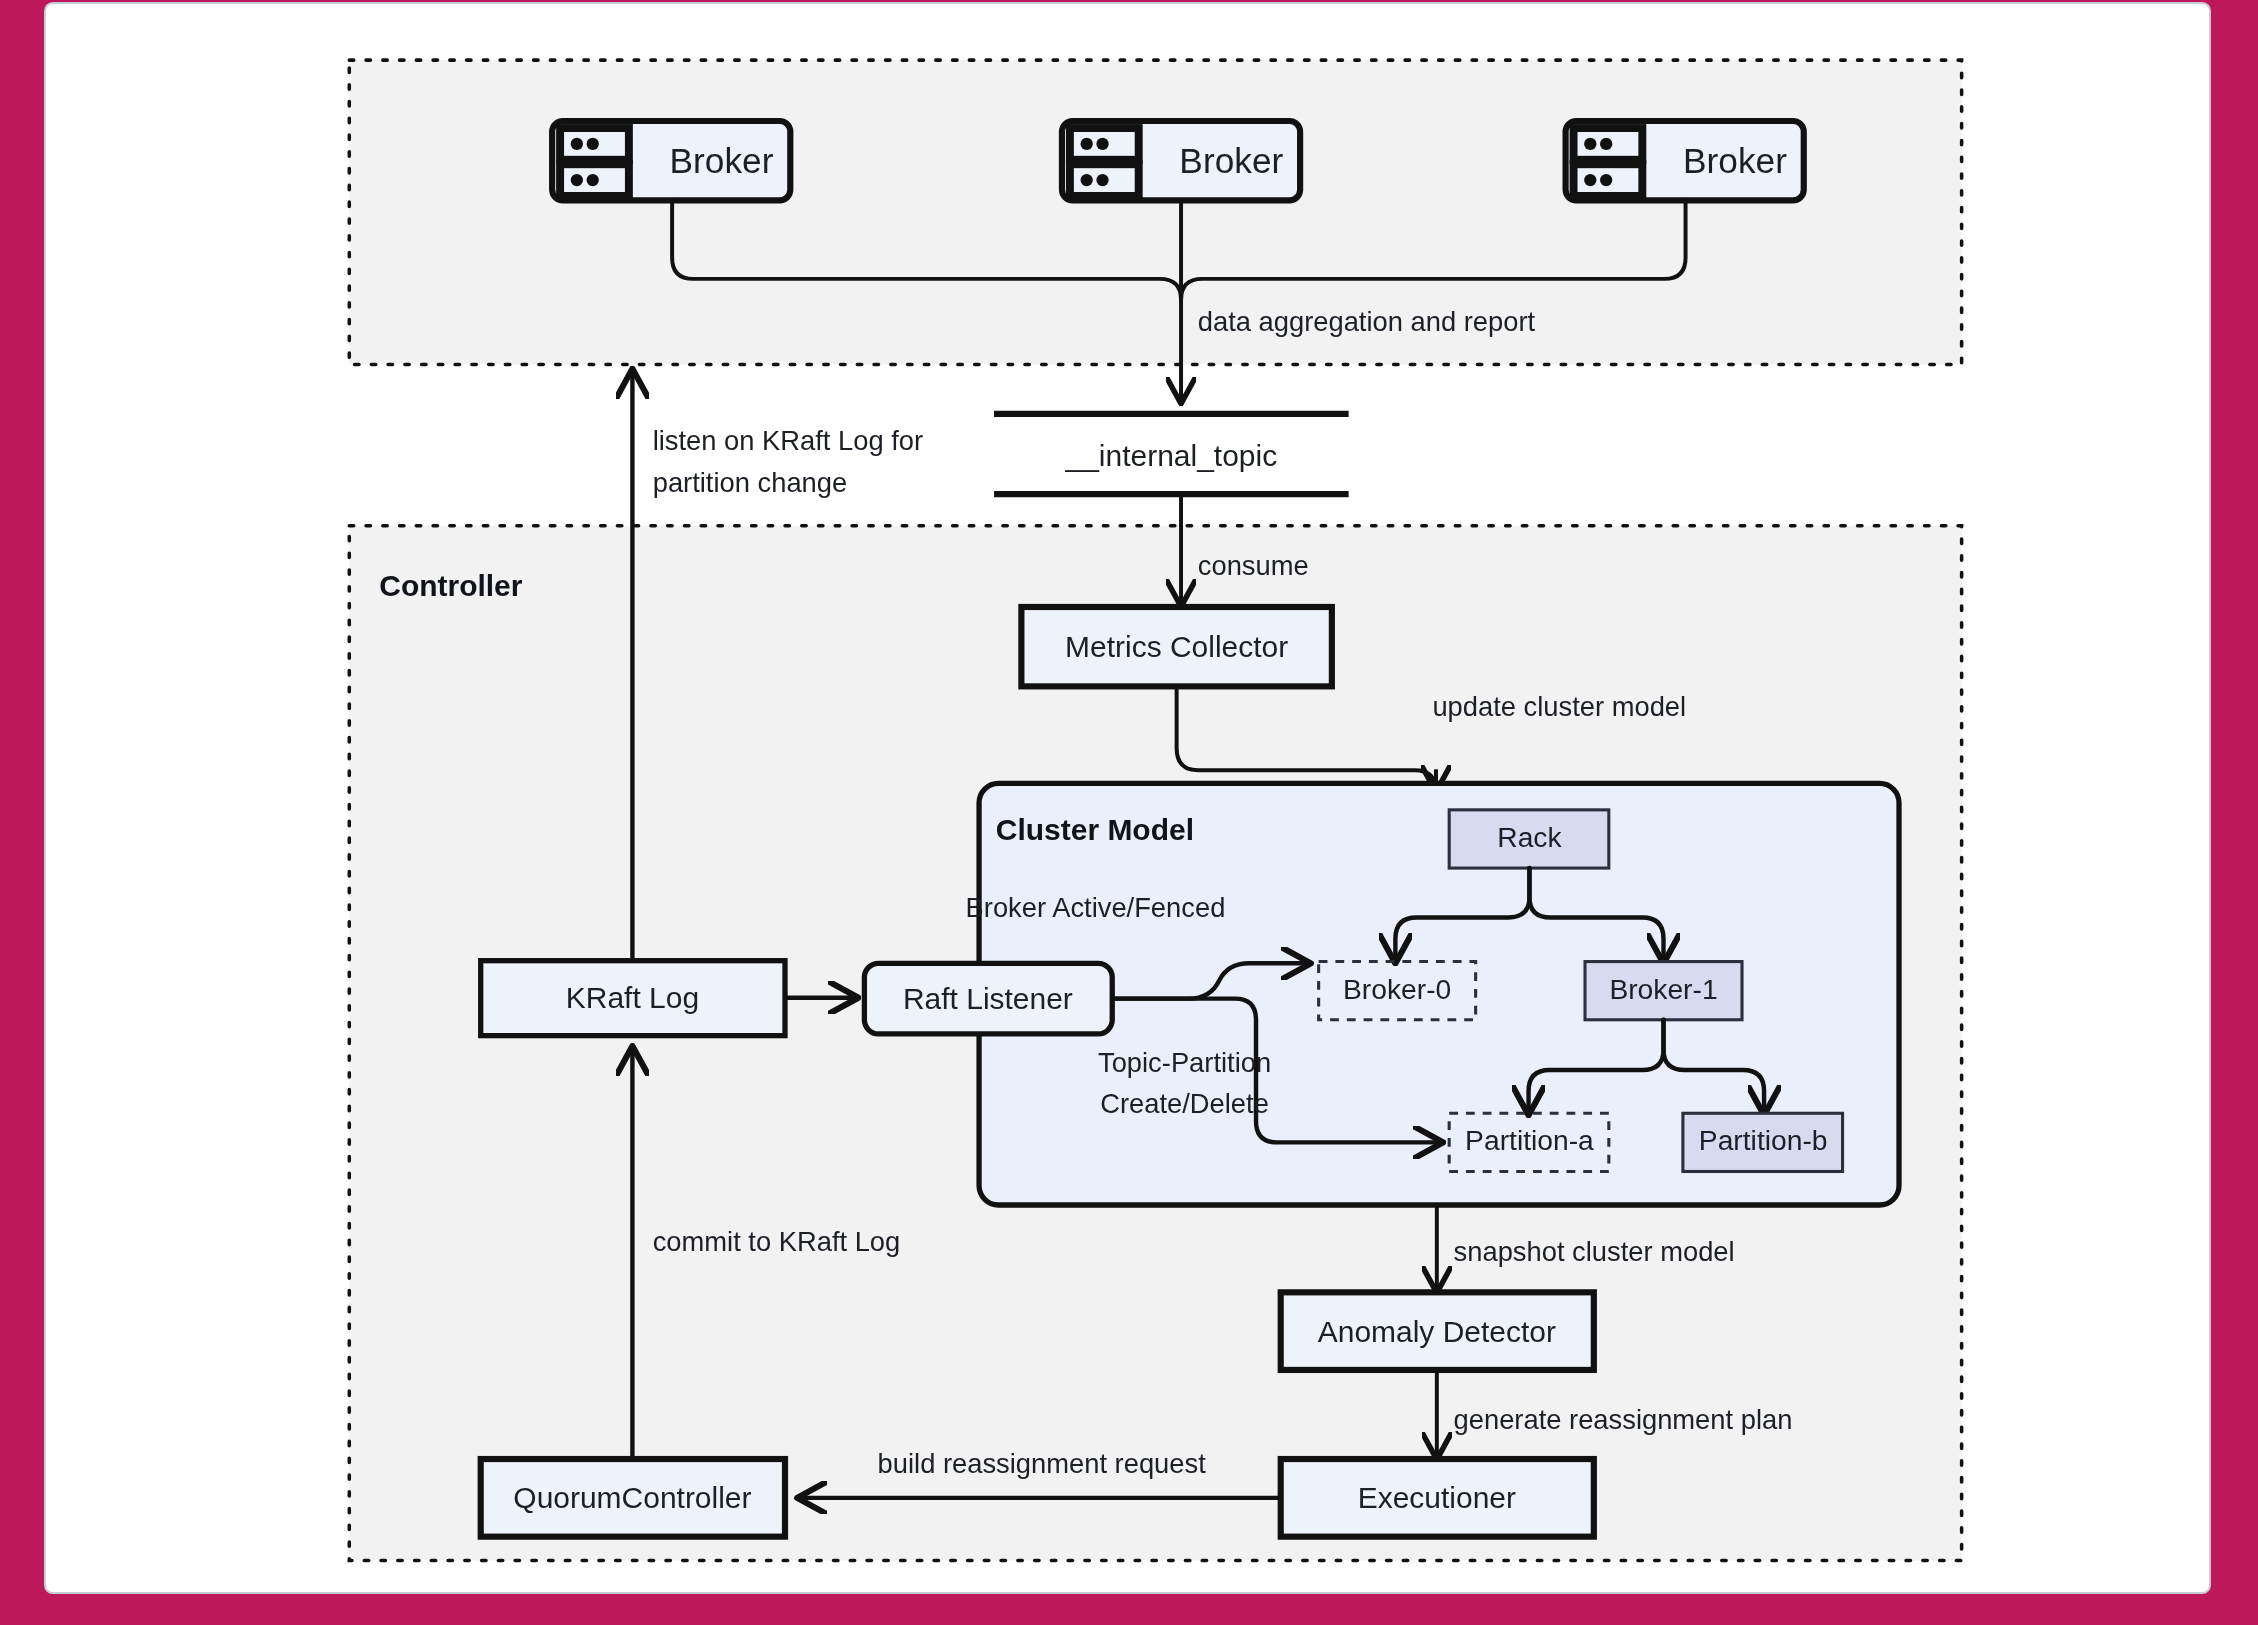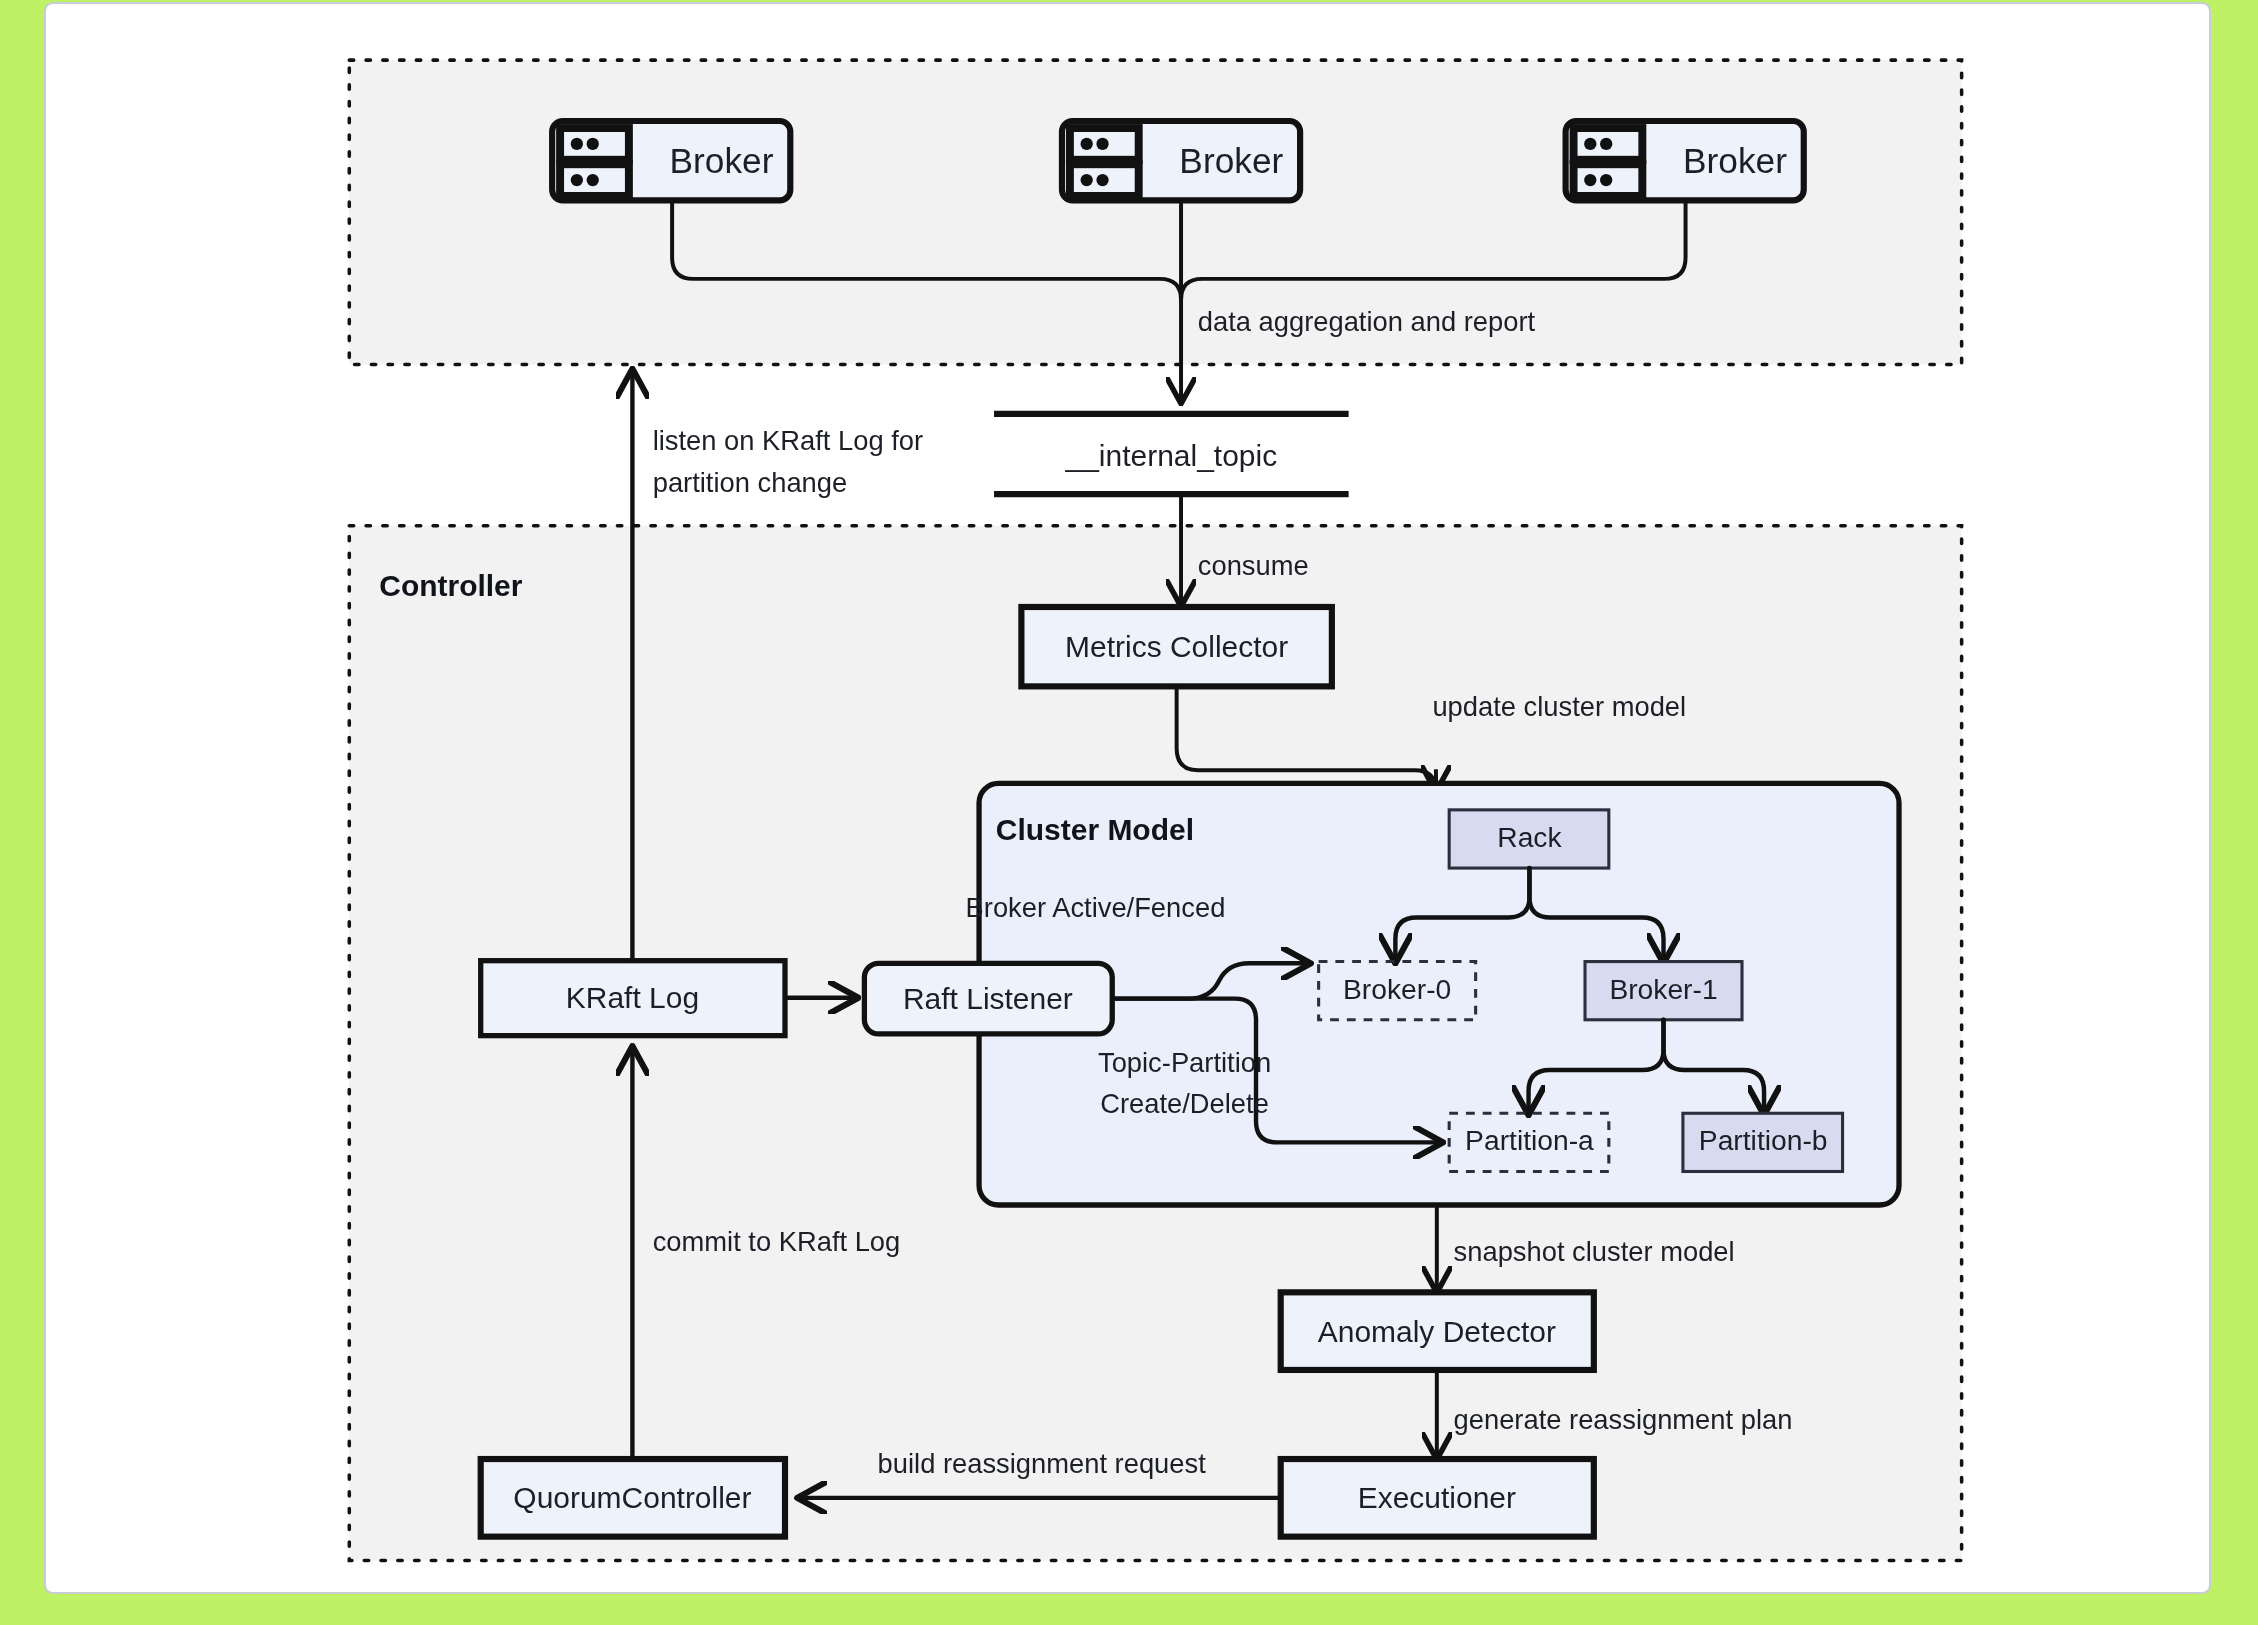--- a/index.html
+++ b/index.html
@@ -5,21 +5,21 @@
   html, body {
     margin: 0;
     padding: 0;
     background: #ffffff;
     font-family: "Liberation Sans", sans-serif;
   }
   #stage {
     position: relative;
     width: 2258px;
     height: 1625px;
-    background: #bef264;
+    background: #be185d;
     overflow: hidden;
   }
   #page-frame {
     position: absolute;
     left: 44px;
     top: 1.8px;
     width: 2167px;
     height: 1592px;
     background: #ffffff;
     border: 2.6px solid #c8ccd4;

